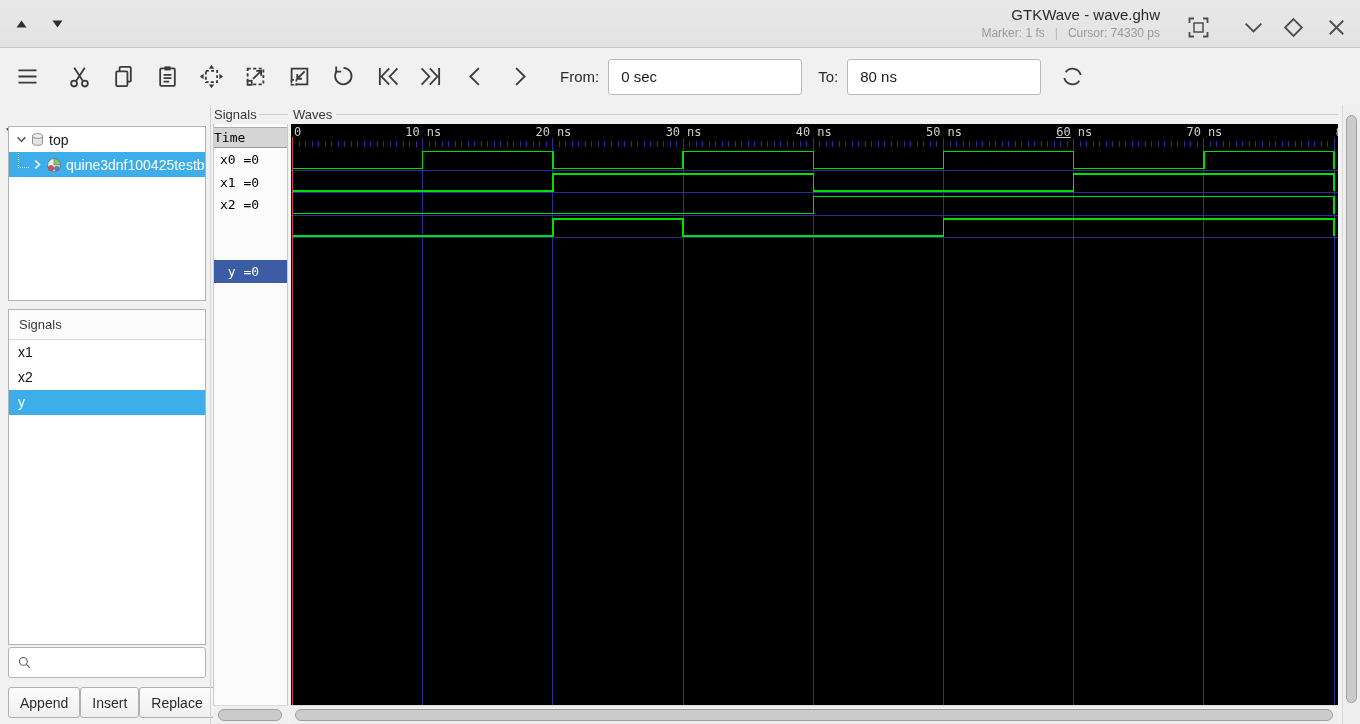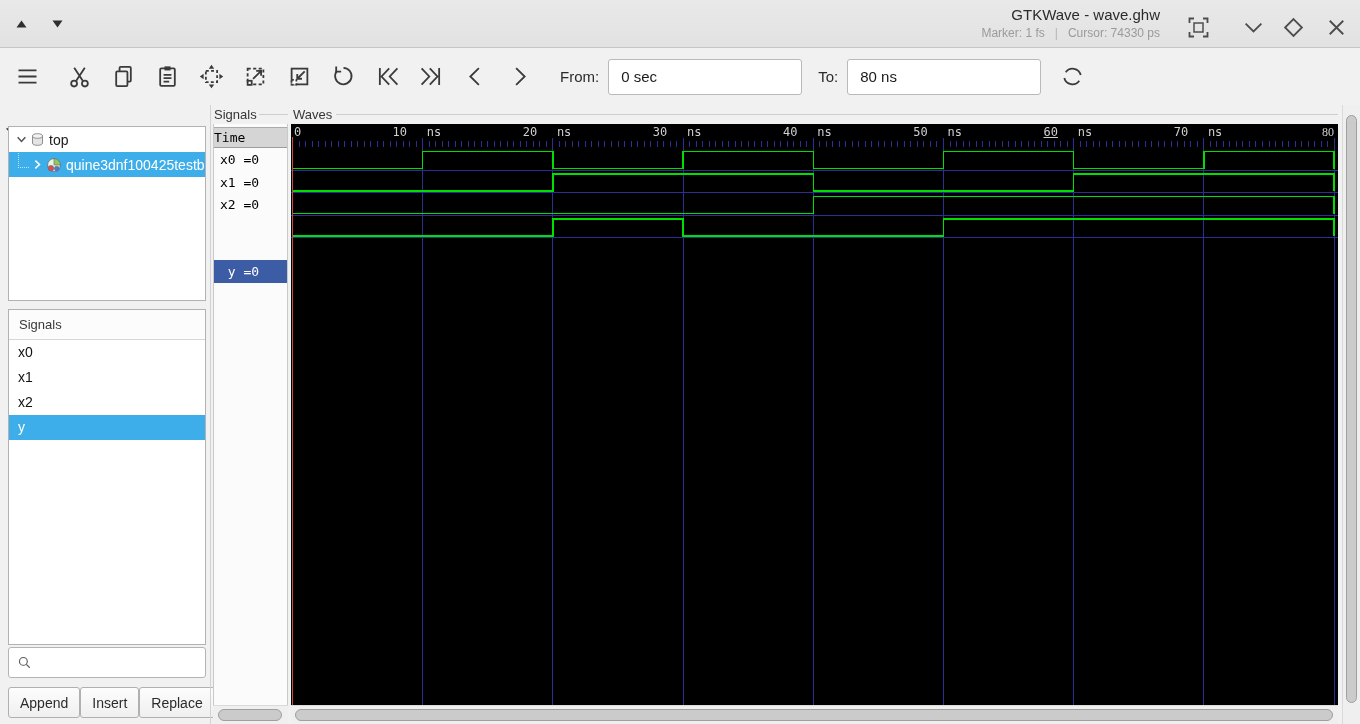--- a/index.html
+++ b/index.html
@@ -63,21 +63,21 @@
     border-top:1px solid #ababab;border-bottom:1px solid #9c9c9c;box-sizing:border-box;
     font:13px "DejaVu Sans Mono",monospace;line-height:19px;padding-left:0;color:#000;}
   .wname-row{position:absolute;left:0;width:100%;height:22.5px;font:13px "DejaVu Sans Mono",monospace;
     display:flex;align-items:center;padding-left:6px;box-sizing:border-box;white-space:pre;color:#000;}
   .wname-row.selected{background:#3d5ca6;color:#fff;margin-top:44px;}
 
   
   .canvas{position:absolute;left:291px;top:124px;width:1047px;height:581px;background:#000;overflow:hidden;cursor:crosshair;}
   .canvas svg{position:absolute;left:0;top:0;}
   .tl-num{position:absolute;top:1px;width:40px;height:13px;font:12px "DejaVu Sans Mono",monospace;
-    color:#cfcfcf;text-align:center;z-index:2;}
+    color:#cfcfcf;text-align:right;z-index:2;}
   .tl-unit{position:absolute;top:1px;height:13px;font:12px "DejaVu Sans Mono",monospace;color:#cfcfcf;z-index:2;}
 
   
   .hsb-track{position:absolute;top:705px;height:19px;background:#efefef;border-top:1px solid #dadada;box-sizing:border-box;}
   .sb-thumb{position:absolute;background:#cbcbcb;border:1px solid #9f9f9f;border-radius:7px;box-sizing:border-box;}
   .vsb-track{position:absolute;left:1342px;top:105px;width:18px;bottom:0;background:#efefef;border-left:1px solid #dadada;box-sizing:border-box;}
 </style>
 </head>
 <body>
 
@@ -242,21 +242,20 @@
         <circle cx="5" cy="11.2" r="2.8" fill="#d94f4f" stroke="#667" stroke-width="0.6"></circle>
         <circle cx="10.8" cy="11.6" r="2.4" fill="#5577cc" stroke="#667" stroke-width="0.6"></circle>
         </svg>
       <span>quine3dnf100425testbe</span>
     </div>
   </div>
 
   <div class="list-box">
     <div class="list-header">Signals</div>
     <div id="signals-list">
-        <div class="list-row">x0</div>
         <div class="list-row">x1</div>
         <div class="list-row">x2</div>
         <div class="list-row selected">y</div>
       </div>
   </div>
 
   <div class="search">
     <svg width="15" height="15" viewBox="0 0 20 20">
       <circle cx="8.5" cy="8.5" r="5.2" fill="none" stroke="#5a5a5a" stroke-width="1.5"></circle>
       <path d="M12.5 12.5 17 17" stroke="#5a5a5a" stroke-width="1.5"></path>

